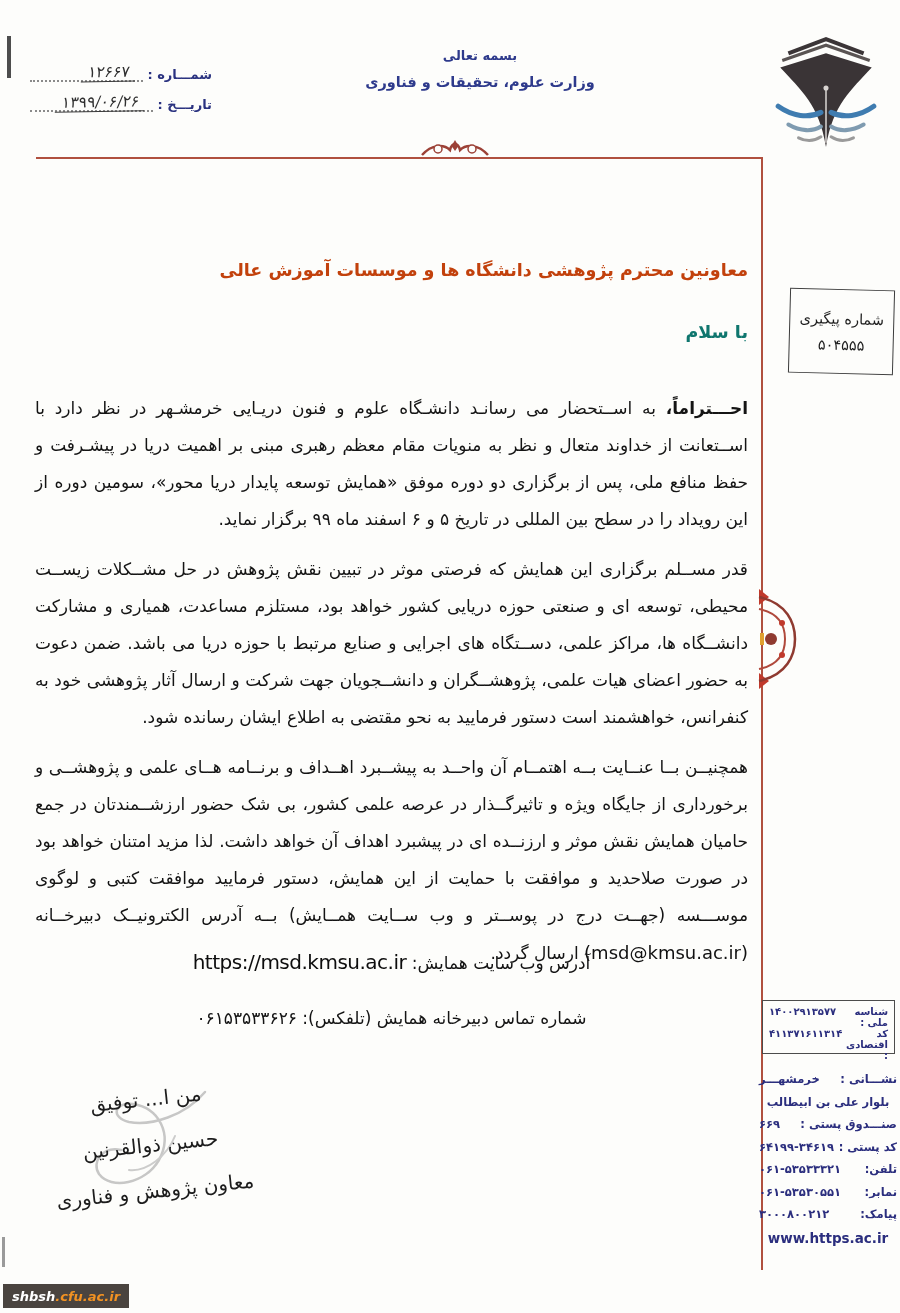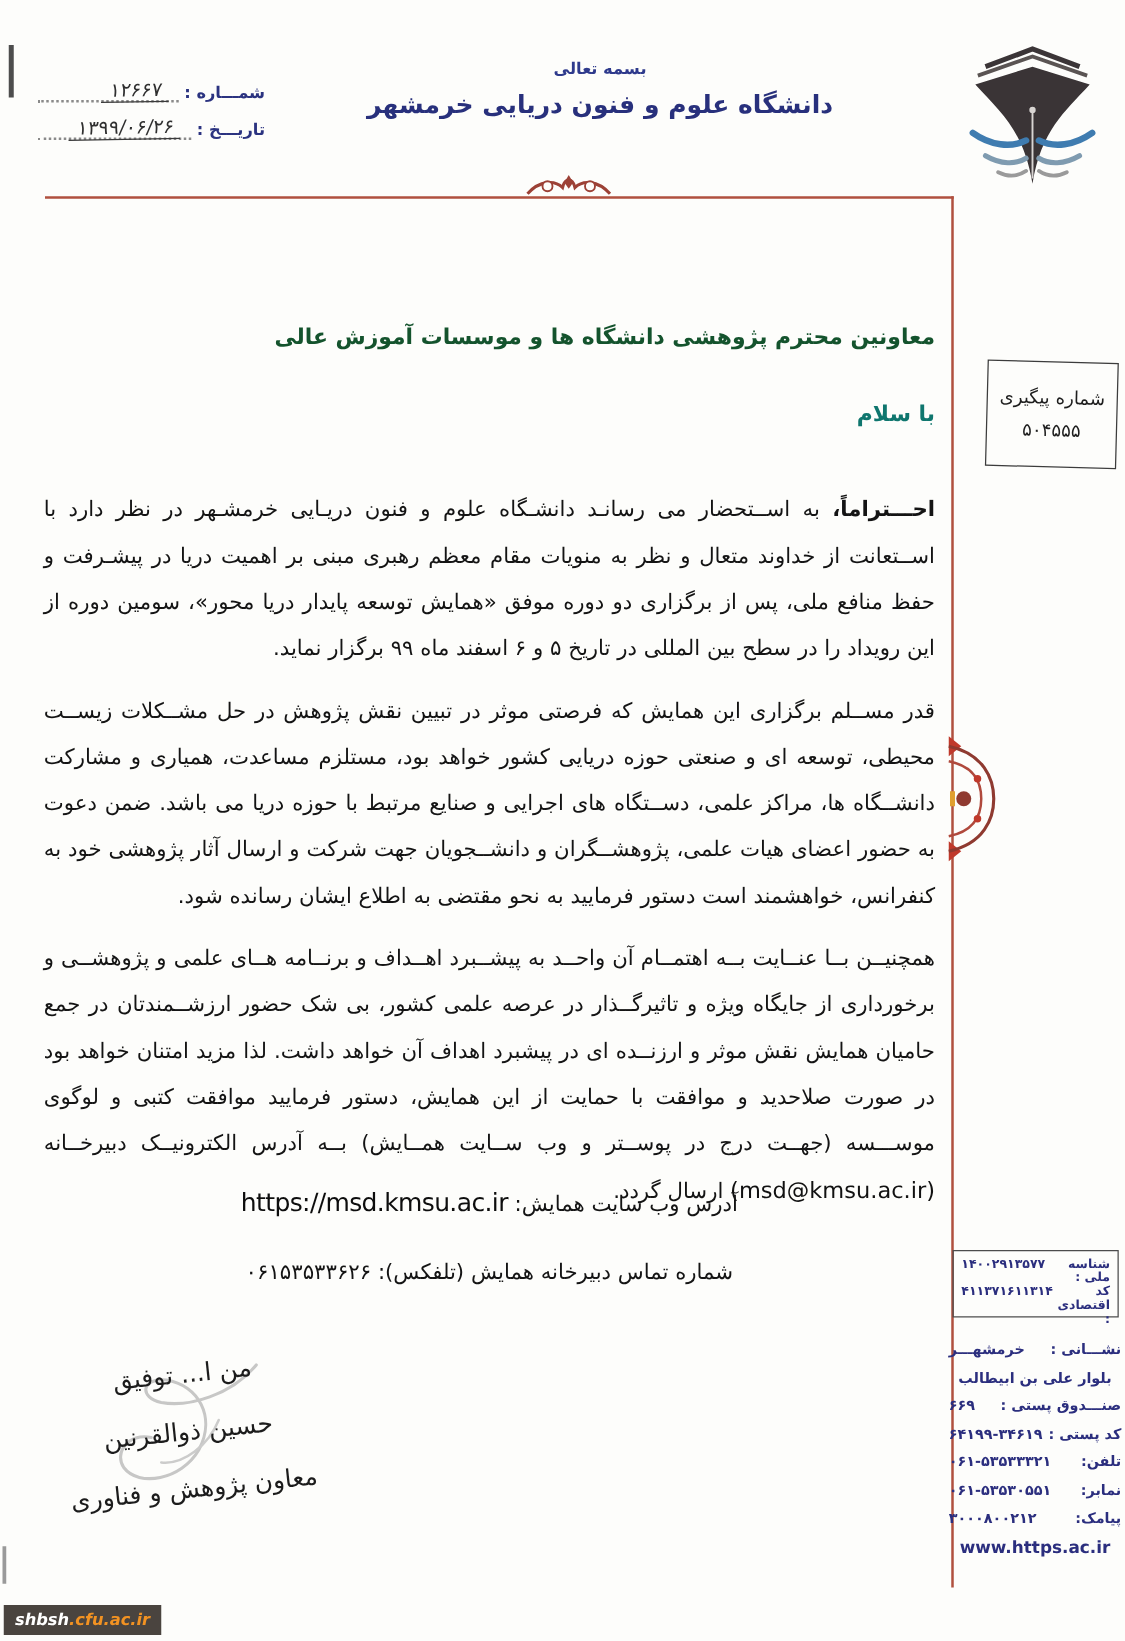--- a/index.html
+++ b/index.html
@@ -37,21 +37,21 @@
   .logo { position:absolute; left:766px; top:30px; width:120px; height:122px; }
 
   
   .rule-h { position:absolute; left:36px; top:157px; width:727px; height:2px; background:#b0503f; }
   .rule-v { position:absolute; left:761px; top:157px; width:2px; height:1113px; background:#b0503f; }
   .crest  { position:absolute; left:418px; top:136px; width:74px; height:21px; }
   .medallion { position:absolute; left:757px; top:583px; width:42px; height:112px; }
 
   
   .slogan { position:absolute; left:280px; top:190px; width:390px; text-align:center; font-size:17px; color:#111; }
-  .recipient { position:absolute; left:35px; top:260px; width:713px; text-align:right; font-size:17.5px; font-weight:bold; color:#14532d; }
+  .recipient { position:absolute; left:35px; top:260px; width:713px; text-align:right; font-size:17.5px; font-weight:bold; color:#c2410c; }
   .salutation { position:absolute; left:35px; top:322px; width:713px; text-align:right; font-size:17.5px; font-weight:bold; color:#0f766e; }
 
   
   .tracking {
     position:absolute; left:789px; top:289px; width:105px; height:85px;
     border:1.5px solid #3c3c3c; transform:rotate(1.5deg);
     display:flex; flex-direction:column; justify-content:center; align-items:center;
     font-size:14.5px; color:#1e1e1e; direction:rtl; gap:10px; background:#fdfdfb;
   }
 
@@ -111,21 +111,21 @@
     <div class="meta-row">
       <span class="meta-label">تاریـــخ :</span>
       <span class="meta-dots">
         <span class="meta-value">۱۳۹۹/۰۶/۲۶</span>
       </span>
     </div>
   </div>
 
   <div class="head-center">
     <div class="bismillah">بسمه تعالی</div>
-    <div class="university">دانشگاه علوم و فنون دریایی خرمشهر</div>
+    <div class="ministry">وزارت علوم، تحقیقات و فناوری</div>
   </div>
 
   <svg class="logo" viewBox="0 0 118 118">
     <path d="M22 22 L59 8 L96 22" stroke="#3b3537" stroke-width="4" fill="none"></path>
     <path d="M16 29 L59 14 L102 29" stroke="#5a5453" stroke-width="3" fill="none"></path>
     <path d="M14 36 L59 22 L104 36 C84 58 66 72 59 114 C52 72 34 58 14 36 Z" fill="#3a3436"></path>
     <line x1="59" y1="58" x2="59" y2="110" stroke="#d8d4d2" stroke-width="1.5"></line>
     <circle cx="59" cy="56" r="2.5" fill="#d8d4d2"></circle>
     <path d="M12 74 C26 84 42 86 54 80" stroke="#3f7cb0" stroke-width="5" fill="none" stroke-linecap="round"></path>
     <path d="M106 74 C92 84 76 86 64 80" stroke="#3f7cb0" stroke-width="5" fill="none" stroke-linecap="round"></path>

